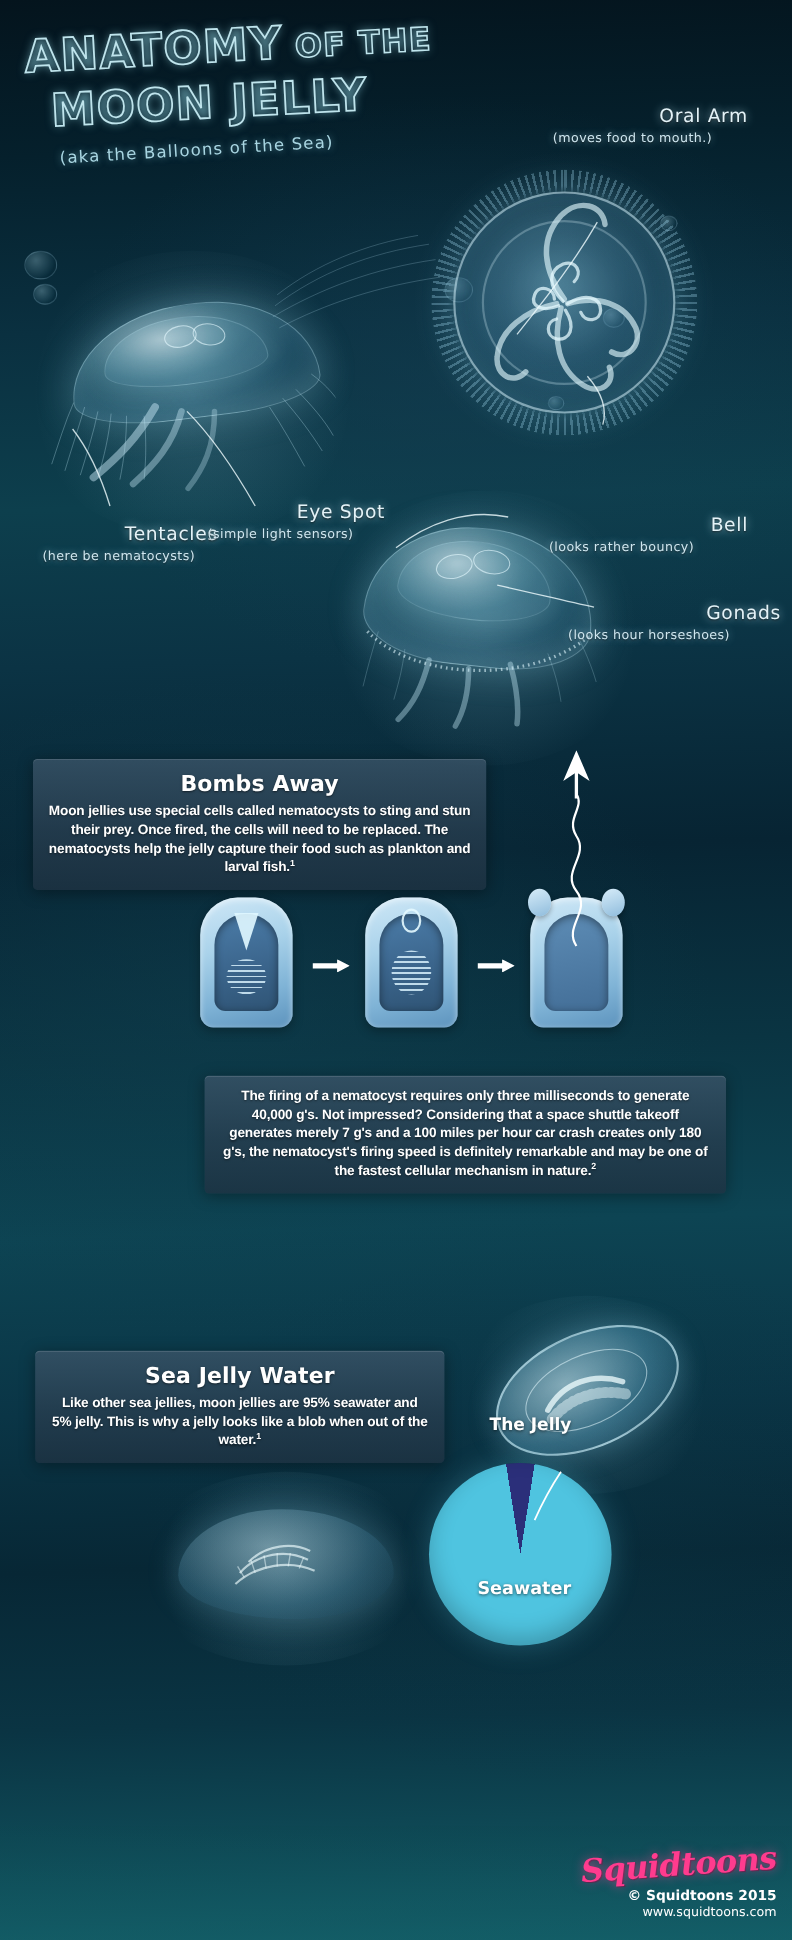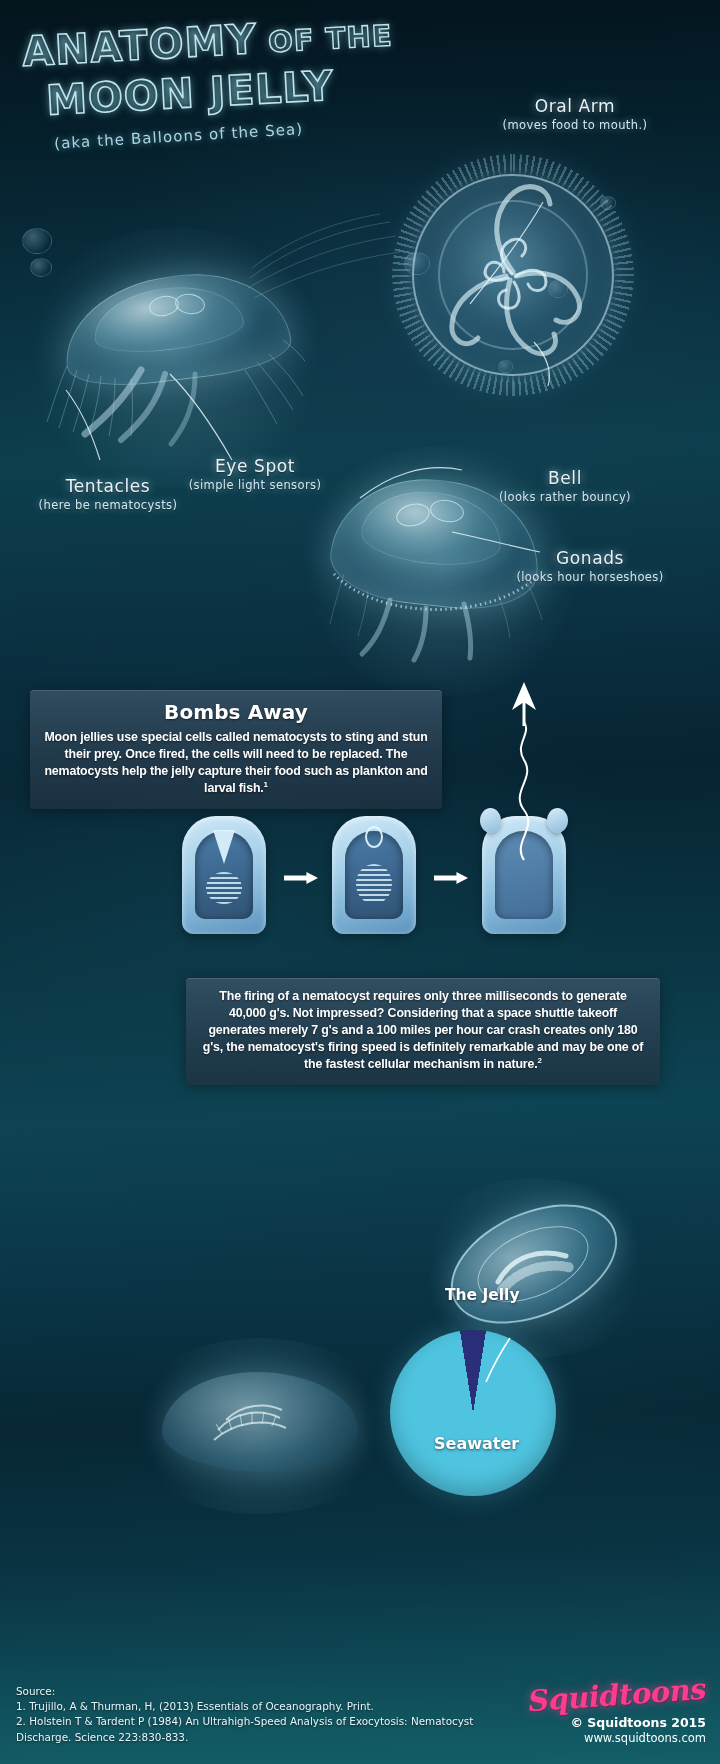--- a/index.html
+++ b/index.html
@@ -74,20 +74,21 @@
             mask-image:radial-gradient(circle, transparent 0 58%, #000 62%, #000 86%, transparent 92%); }
   .gonad { position:absolute; border:1.6px solid rgba(230,250,255,.6);
     border-radius:50% 50% 50% 50%; background:rgba(200,240,255,.08); }
 
   
   .lbl { position:absolute; text-align:center; white-space:nowrap; }
   .lbl .t {
     font-family:"DejaVu Sans", sans-serif;
     font-size:17px; color:#e4f3f8; letter-spacing:.6px;
     text-shadow:0 0 8px rgba(190,235,250,.75), 0 1px 2px rgba(0,0,0,.8);
+    text-align:right;
   }
   .lbl .s {
     font-family:"DejaVu Sans", sans-serif;
     font-size:11.5px; color:#cfe7f0; letter-spacing:.4px; margin-top:2px;
     text-shadow:0 0 7px rgba(170,225,245,.7), 0 1px 2px rgba(0,0,0,.75);
   }
   .leader { position:absolute; pointer-events:none; overflow:visible; }
 
   
   .panel {
@@ -363,20 +364,24 @@
       <path d="M46 178 C 34 160, 60 146, 46 128 C 32 110, 58 96, 46 78 C 36 62, 54 52, 46 40" stroke="#ffffff" stroke-width="2" fill="none"></path>
       <path d="M46 44 L 46 6" stroke="#ffffff" stroke-width="3"></path>
       <path d="M46 0 L 58 28 L 46 20 L 34 28 Z" fill="#ffffff"></path>
     </svg>
   </div>
 
   <div class="panel" style="left:186px; top:978px; width:474px;">
     <p><span>The firing of a nematocyst requires only three milliseconds to generate 40,000 g's. Not impressed? Considering that a space shuttle takeoff generates merely 7 g's and a 100 miles per hour car crash creates only 180 g's, the nematocyst's firing speed is definitely remarkable and may be one of the fastest cellular mechanism in nature.</span><sup>2</sup></p>
   </div>
 
+  <div class="panel" style="left:32px; top:1228px; width:372px;">
+    <h2>Sea Jelly Water</h2>
+    <p><span>Like other sea jellies, moon jellies are 95% seawater and 5% jelly. This is why a jelly looks like a blob when out of the water.</span><sup>1</sup></p>
+  </div>
 
   <div class="jelly" style="left:436px; top:1198px; width:196px; height:140px;">
     <div class="halo" style="left:-24px; top:-20px; width:244px; height:180px;"></div>
     <div style="position:absolute; left:10px; top:14px; width:176px; height:104px;
          border-radius:50%; transform:rotate(-24deg);
          background:radial-gradient(ellipse at 40% 36%, rgba(210,244,255,.55), rgba(110,190,225,.30) 55%, rgba(40,110,150,.10) 100%);
          border:2px solid rgba(215,246,255,.60); box-shadow:0 0 26px rgba(150,225,250,.25);"></div>
     <div style="position:absolute; left:38px; top:34px; width:118px; height:64px;
          border-radius:50%; transform:rotate(-24deg); border:1.5px solid rgba(230,250,255,.55);"></div>
     <svg width="196" height="140" style="position:absolute; left:0; top:0;">
@@ -412,24 +417,19 @@
     <div id="pie"></div>
     <div id="pie-sea-label">Seawater</div>
     <svg width="190" height="190" style="position:absolute; left:0; top:0; pointer-events:none;">
       <path d="M96 52 C 104 34, 112 20, 120 8" stroke="#ffffff" stroke-width="1.6" fill="none"></path>
     </svg>
     <div id="jelly-callout">The Jelly</div>
   </div>
 
   <div id="footer-bar"></div>
 
-  <div id="source">
-    <div>Source:</div>
-    <div>1. Trujillo, A &amp; Thurman, H, (2013) Essentials of Oceanography. Print.</div>
-    <div>2. Holstein T &amp; Tardent P (1984) An Ultrahigh-Speed Analysis of Exocytosis: Nematocyst Discharge. Science 223:830-833.</div>
-  </div>
 
   <div id="brand">
     <div id="brand-logo">Squidtoons</div>
     <div id="brand-copy">© Squidtoons 2015</div>
     <div id="brand-url">www.squidtoons.com</div>
   </div>
 </div>
 
 </body></html>

